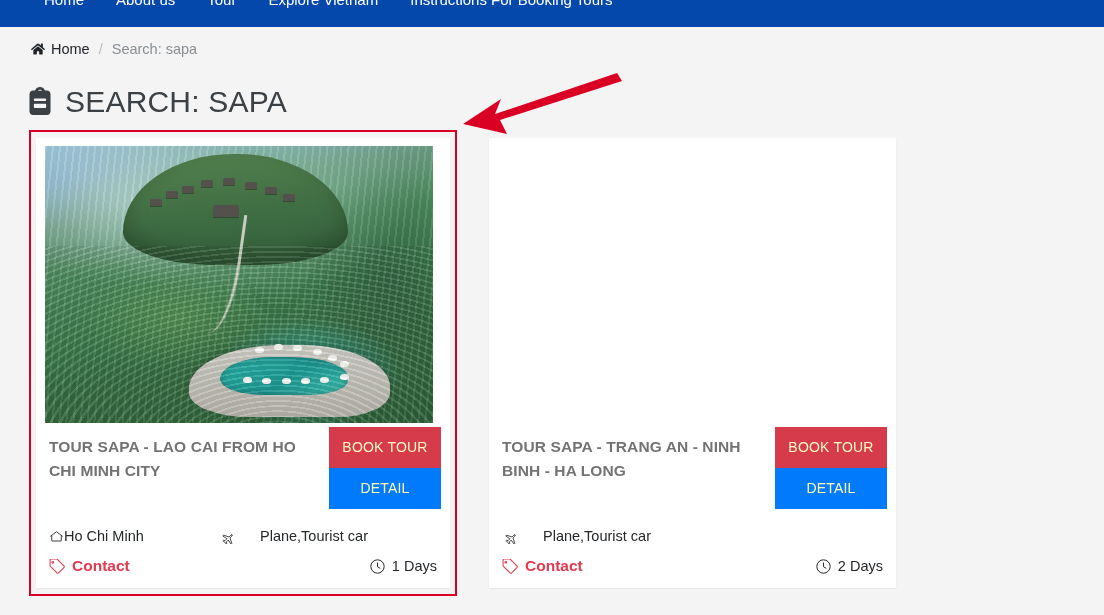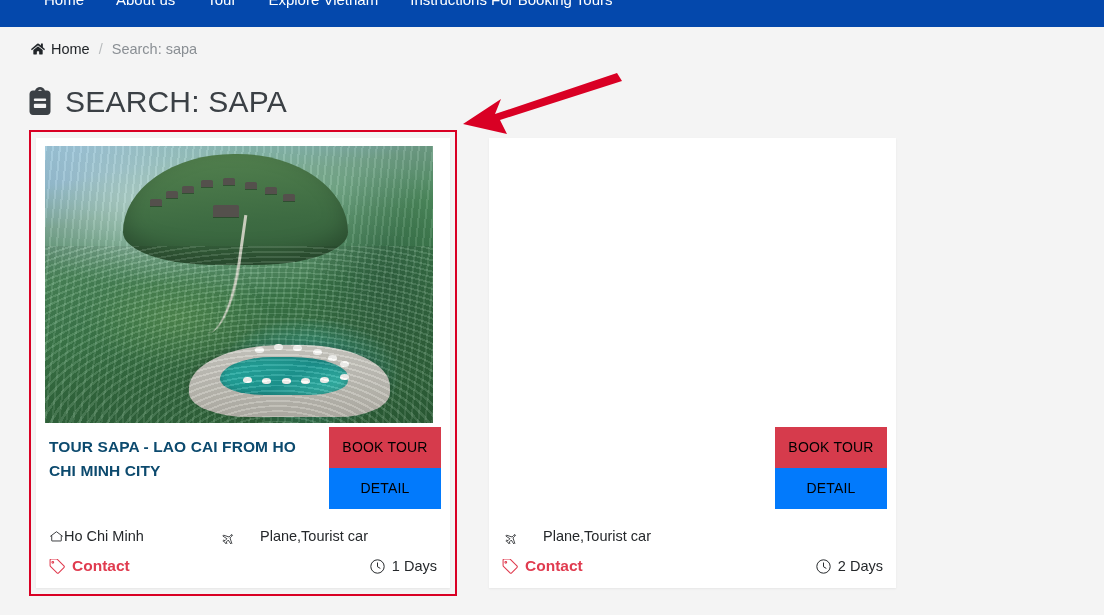--- a/index.html
+++ b/index.html
@@ -243,21 +243,21 @@
     top: 289px;
     bottom: 8px;
   }
   .title-row {
     position: relative;
     min-height: 78px;
   }
   .tour-title {
     font-size: 15.5px;
     font-weight: 700;
-    color: #0c4a6e;
+    color: #737373;
     line-height: 24px;
     letter-spacing: .1px;
     padding: 8px 0 0 4px;
     width: 280px;
     text-transform: uppercase;
   }
   .card-2 .tour-title { width: 272px; }
 
   .btn-stack {
     position: absolute;
@@ -265,21 +265,21 @@
     top: 0;
     width: 112px;
   }
   .btn {
     display: block;
     width: 112px;
     height: 41px;
     line-height: 41px;
     text-align: center;
     font-size: 14px;
-    color: #000000;
+    color: #fef9c3;
     border: none;
     cursor: pointer;
     font-family: "Liberation Sans", sans-serif;
     letter-spacing: .2px;
   }
   .btn-book { background: #d63b4c; }
   .btn-detail { background: #027afc; }
 
   .meta-rows {
     position: absolute;
@@ -456,20 +456,21 @@
         </span>
       </div>
     </div>
   </div>
 </div>
 
 <div class="card card-2">
 
   <div class="card-body">
     <div class="title-row">
+      <div class="tour-title">TOUR SAPA - TRANG AN - NINH BINH - HA LONG</div>
       <div class="btn-stack">
         <button class="btn btn-book">BOOK TOUR</button>
         <button class="btn btn-detail">DETAIL</button>
       </div>
     </div>
 
     <div class="meta-rows">
       <div class="meta-row">
         <span class="meta-transport">
           <span class="ic">

